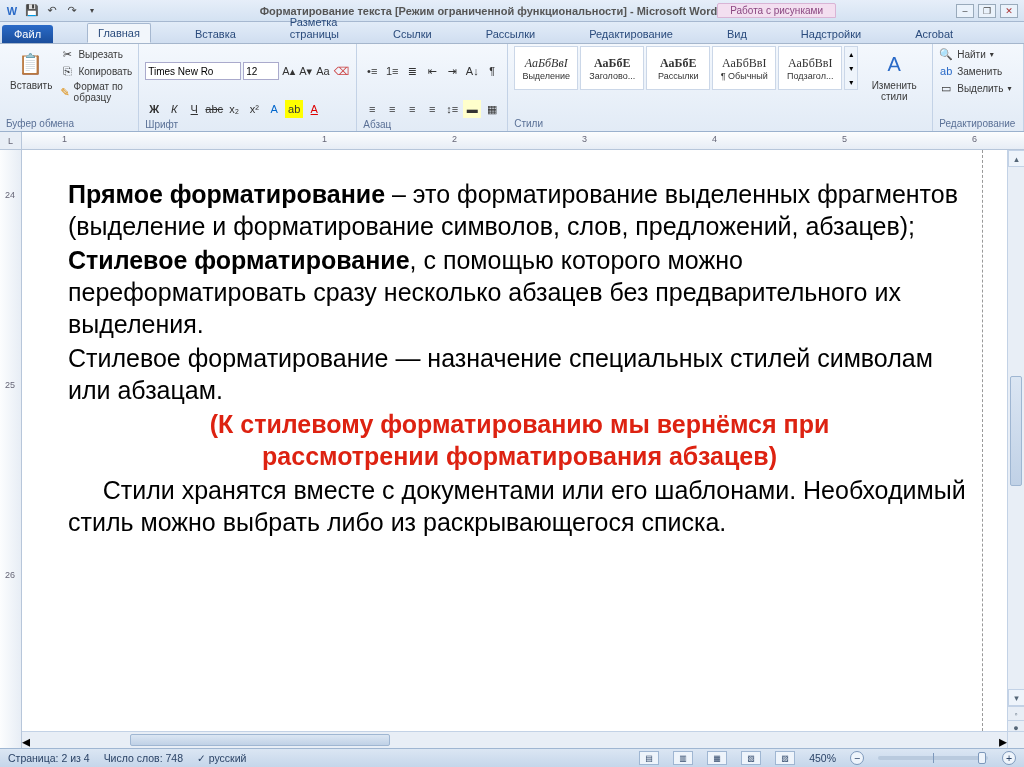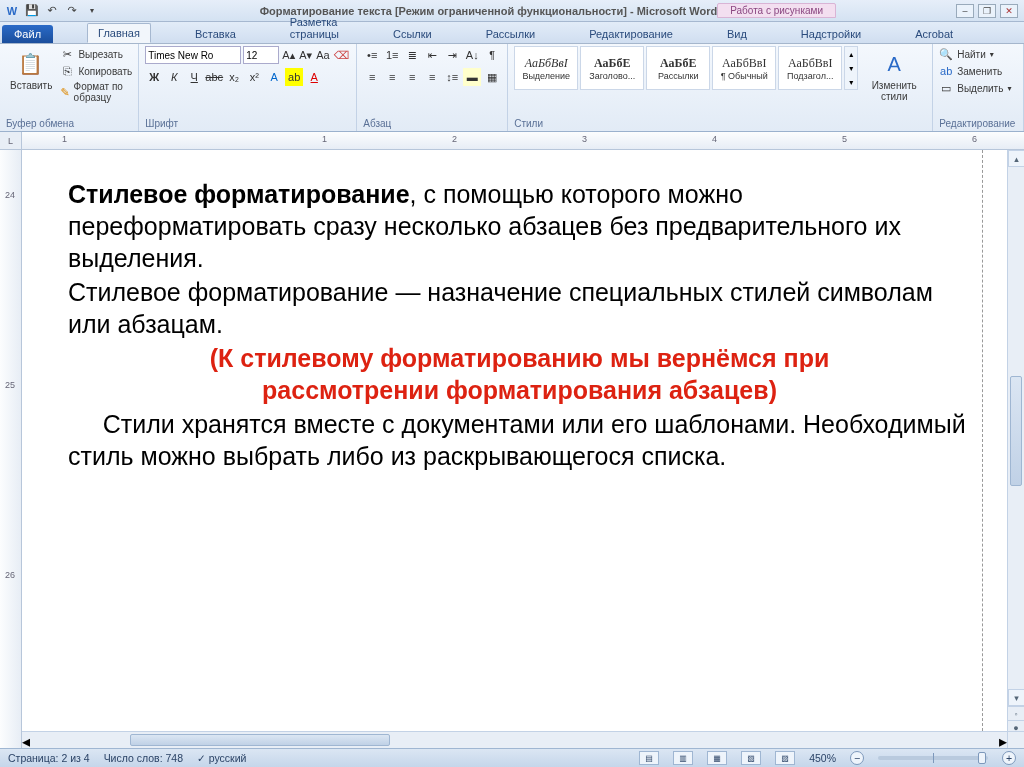--- a/index.html
+++ b/index.html
@@ -27,21 +27,21 @@
 .ribbon { height: 88px; background: linear-gradient(#f4f8fd,#e2ebf6); border-bottom: 1px solid #9bb1cd; display: flex; }
 .group { border-right: 1px solid #c3d2e6; padding: 2px 6px 0 6px; display: flex; flex-direction: column; }
 .group-label { font-size: 10px; color: #5a7096; text-align: left; padding: 1px 0 2px; margin-top: auto; }
 .group-body { flex:1; display:flex; align-items:flex-start; gap:4px; }
 .big-btn { display:flex; flex-direction:column; align-items:center; gap:2px; padding:4px 4px; font-size:10px; color:#3a3a3a; }
 .big-btn .ic { width:28px; height:28px; display:flex; align-items:center; justify-content:center; font-size:20px;}
 .small-line { display:flex; align-items:center; gap:4px; font-size:10px; color:#3a3a3a; padding:1px 0; }
 .small-line .ic { width:14px; height:14px; display:inline-flex; align-items:center; justify-content:center; font-size:11px;}
 .col { display:flex; flex-direction:column; gap:1px;}
 .font-sel { border:1px solid #aac; background:#fff; font-size:10px; padding:1px 2px; height:18px;}
-.btnrow { display:flex; gap:2px; }
+.btnrow { display:flex; gap:2px;margin-top:16px; }
 .tbtn { width:18px; height:18px; border:1px solid transparent; display:inline-flex; align-items:center; justify-content:center; font-size:11px; color:#333; }
 .style-item { border:1px solid #cbd7e8; background:#fff; width:64px; height:44px; display:flex; flex-direction:column; align-items:center; justify-content:center; font-size:9px; color:#333; padding:2px; }
 .style-item .prev { font-family:"Times New Roman"; font-size:12px; }
 .styles-row { display:flex; gap:2px;justify-content:flex-end; }
 .style-scroll { width:14px; display:flex; flex-direction:column; border:1px solid #cbd7e8;}
 .style-scroll div{flex:1; display:flex; align-items:center; justify-content:center; font-size:8px; background:#eef4fb;}
 
 
 .ruler-area { height:18px; background:#e8eef6; border-bottom:1px solid #b7c6da; display:flex; }
 .ruler-corner { width:22px; border-right:1px solid #b7c6da; background:#e8eef6; font-size:9px; display:flex; align-items:center; justify-content:center; color:#667;}
@@ -267,20 +267,21 @@
     </div>
 </div>
 
 <div class="doc-wrap">
   <div class="vruler" id="vruler">
       <span class="num" style="top: 40px;">24</span>
       <span class="num" style="top: 230px;">25</span>
       <span class="num" style="top: 420px;">26</span>
     </div>
   <div class="page">
+    <div class="para"><b>Прямое форматирование</b><span> – это форматирование выделенных фрагментов (выделение и форматирование символов, слов, предложений, абзацев);</span></div>
     <div class="para"><b>Стилевое форматирование</b><span>, с помощью которого можно переформатировать сразу несколько абзацев без предварительного их выделения.</span></div>
     <div class="para">Стилевое форматирование — назначение специальных стилей символам или абзацам.</div>
     <div class="para red">(К стилевому форматированию мы вернёмся при рассмотрении форматирования абзацев)</div>
     <div class="para" style="white-space:pre-wrap">     Стили хранятся вместе с документами или его шаблонами. Необходимый стиль можно выбрать либо из раскрывающегося списка.</div>
     <div class="bound"></div>
     <div class="bound2"></div>
   </div>
   <div class="scroll-v">
     <div class="arr">▴</div>
     <div class="track">

